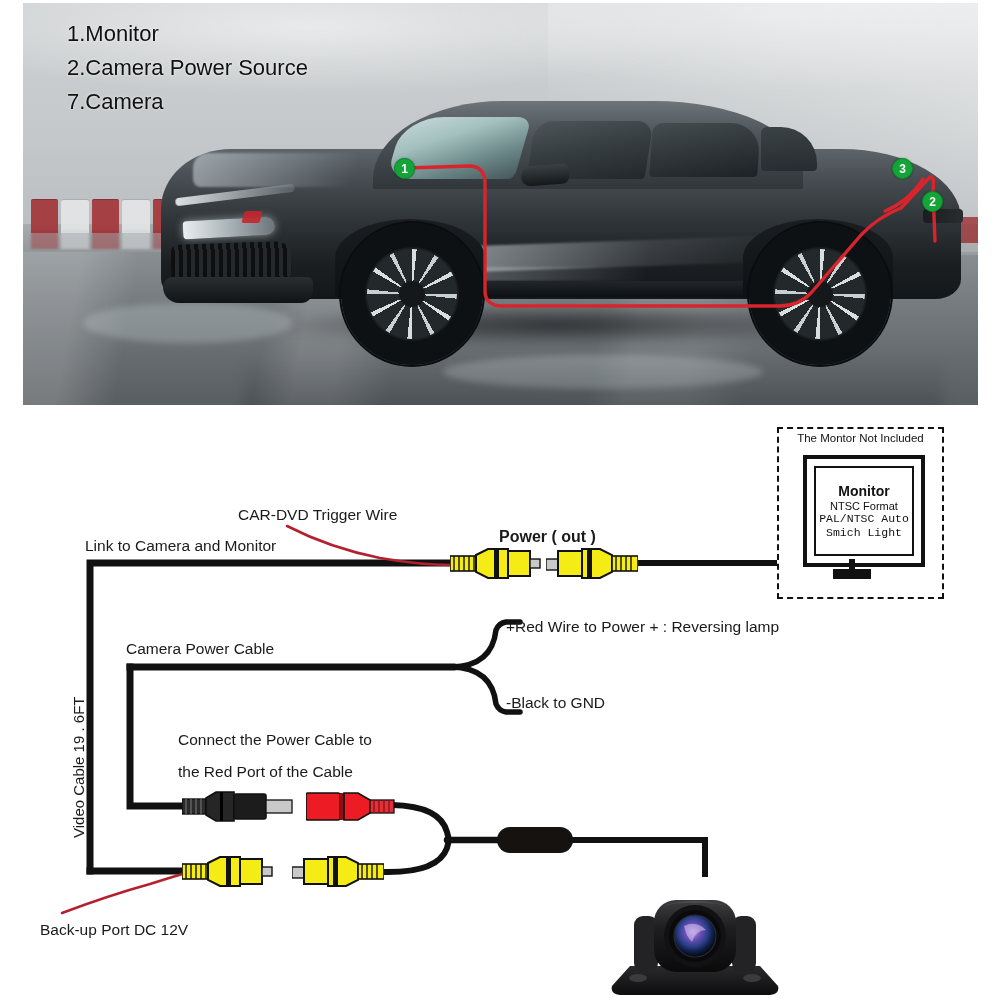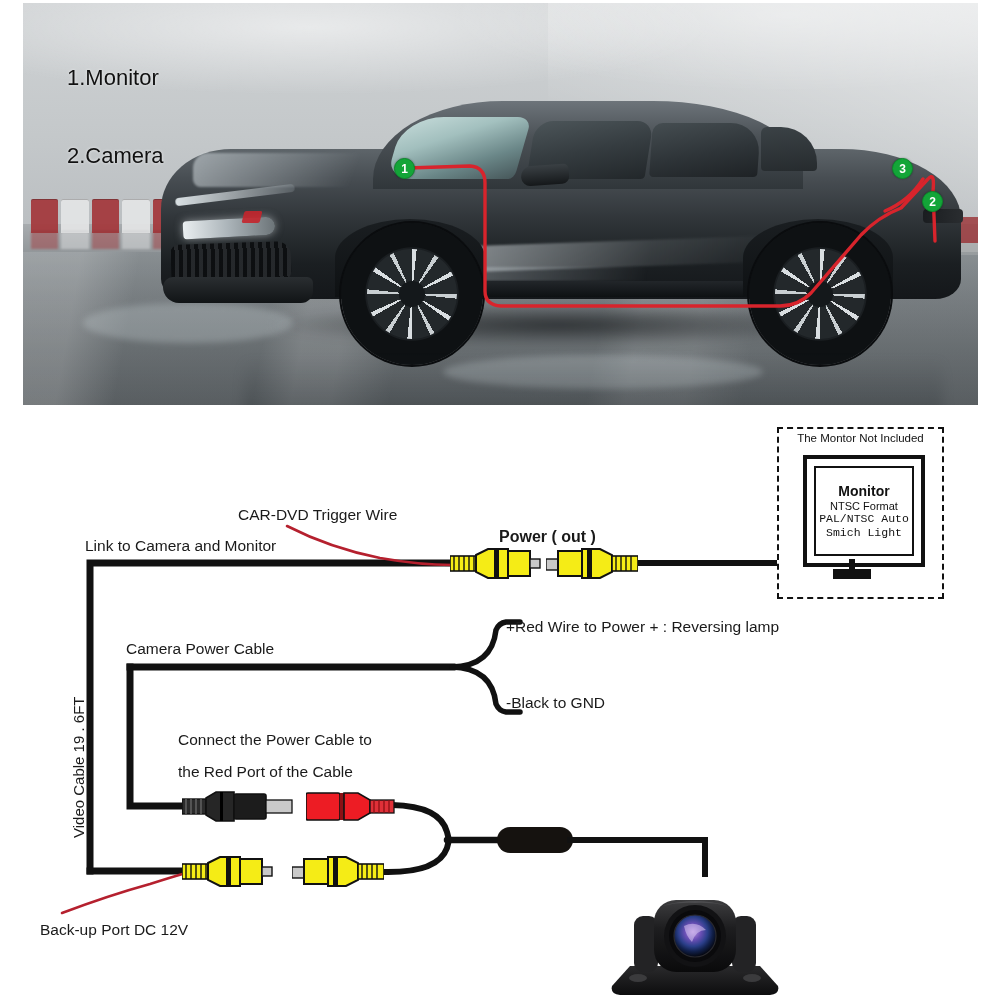--- a/index.html
+++ b/index.html
@@ -186,21 +186,20 @@
     display:flex;align-items:center;justify-content:center;
     font-family:"Liberation Sans", sans-serif;
     box-shadow:0 0 2px rgba(0,0,0,.4);
   }
 
   .legend{position:absolute;left:44px;top:14px;}
   .legend div{
     font-size:22px;color:#111111;line-height:1.55;
     font-family:"Liberation Sans", sans-serif;
     text-shadow:0 0 3px rgba(255,255,255,.75);
-    margin-top:44px;
   }
 
   
   .diagram{position:absolute;left:0;top:408px;width:1000px;height:592px;background:#fff;}
   .dlabel{
     position:absolute;font-size:15.5px;color:#1a1a1a;white-space:nowrap;
     font-family:"Liberation Sans", sans-serif;
   }
   .dlabel.bold{font-weight:bold;font-size:16px;}
   .vlabel{
@@ -317,21 +316,22 @@
                Q 912 168 910 188 L 912 238" fill="none" stroke="#d8242c" stroke-width="3.4" stroke-linecap="round" stroke-linejoin="round"></path>
       <path d="M 862 208 Q 886 198 900 176" fill="none" stroke="#d8242c" stroke-width="3.4" stroke-linecap="round"></path>
     </svg>
 
     <div class="numbadge" style="left:371px;top:155px;">1</div>
     <div class="numbadge" style="left:899px;top:188px;">2</div>
     <div class="numbadge" style="left:869px;top:155px;">3</div>
 
     <div class="legend">
       <div>1.Monitor</div>
-      <div>2.Camera</div>
+      <div>2.Camera Power Source</div>
+      <div>7.Camera</div>
     </div>
   </div>
 
   <div class="diagram">
 
     <svg style="position:absolute;left:0;top:0;width:1000px;height:592px;" viewBox="0 0 1000 592">
 
       <path d="M 454 155 L 90 155 L 90 463" fill="none" stroke="#111" stroke-width="7" stroke-linecap="square" stroke-linejoin="miter"></path>
 
       <path d="M 90 463 L 186 463" fill="none" stroke="#111" stroke-width="7" stroke-linecap="square"></path>

